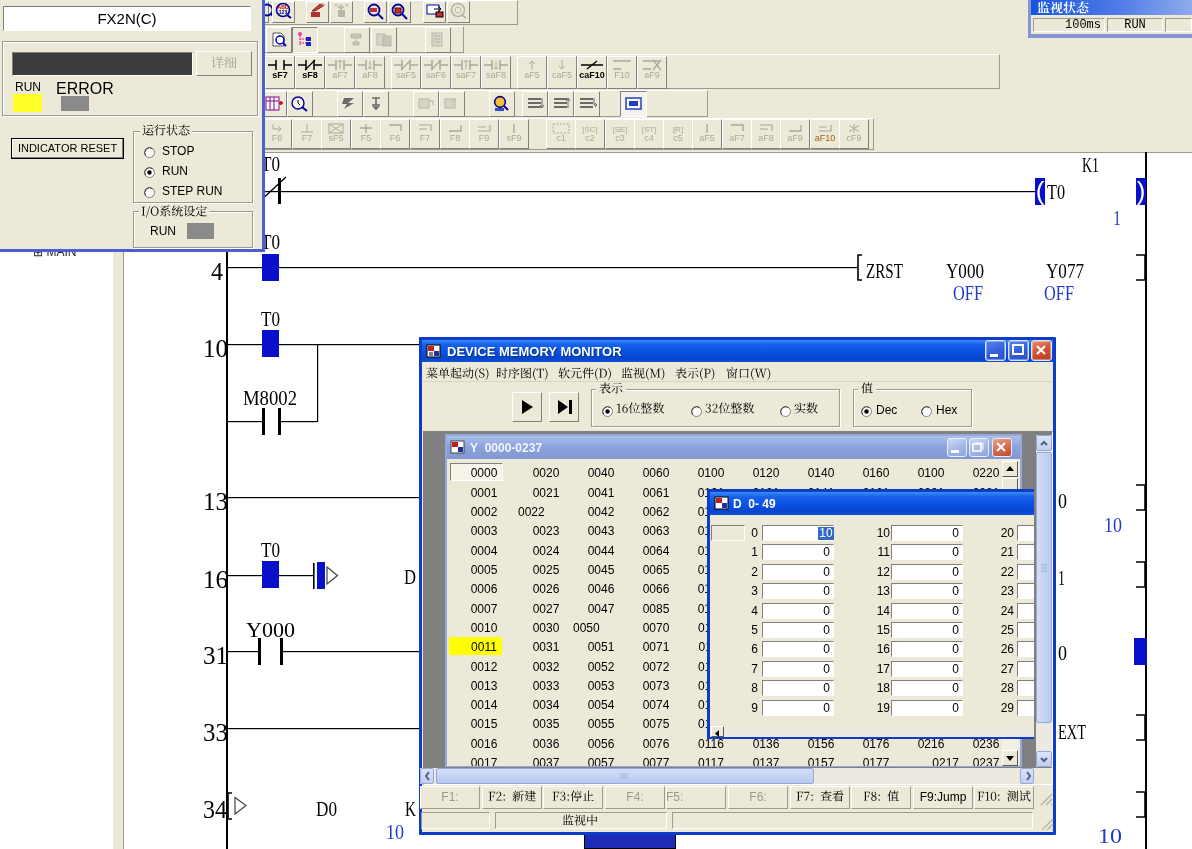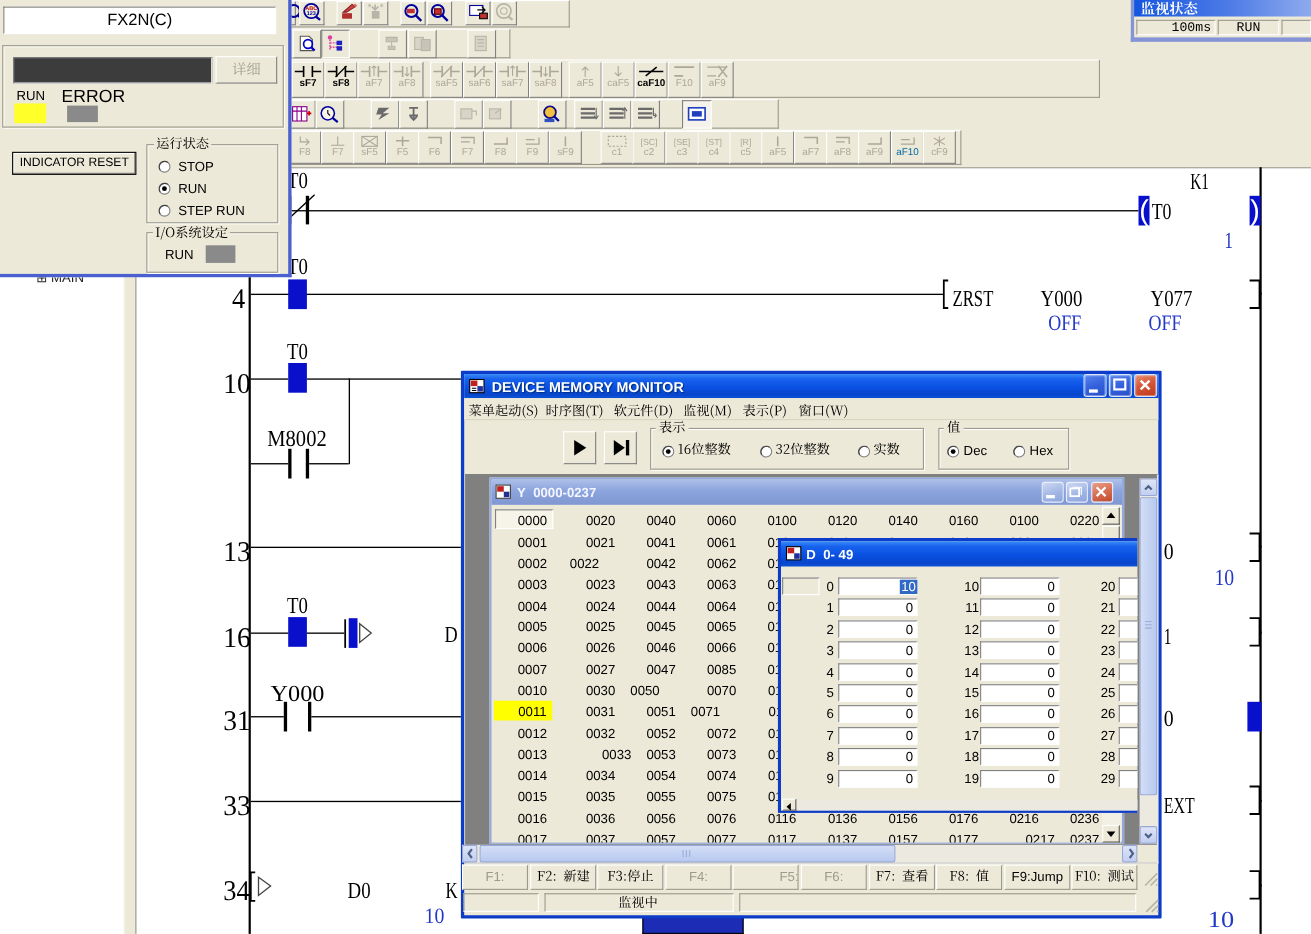--- a/index.html
+++ b/index.html
@@ -457,21 +457,21 @@
   </div>
 <div class="abs" style="left:780px;top:119px;width:30px;height:30px;border:1px solid;border-color:#fff #808080 #808080 #fff;background:#ece9d8;">
     <div style="text-align:center;color:#aca899">
       <svg width="24" height="12" viewBox="0 0 24 12" style="display:block;margin:2px auto 0">
         <path d="M6 9 h12 v-6" stroke="#aca899" stroke-width="1.4" fill="none"></path>
       </svg>
       <div style="font-size:9px;margin-top:-1px">aF9</div>
     </div>
   </div>
 <div class="abs" style="left:810px;top:119px;width:30px;height:30px;border:1px solid;border-color:#fff #808080 #808080 #fff;background:#ece9d8;">
-    <div style="text-align:center;color:#0369a1">
+    <div style="text-align:center;color:#a16207">
       <svg width="24" height="12" viewBox="0 0 24 12" style="display:block;margin:2px auto 0">
         <path d="M6 9 h12 v-6 M6 5 h8" stroke="#aca899" stroke-width="1.2" fill="none"></path>
       </svg>
       <div style="font-size:9px;margin-top:-1px">aF10</div>
     </div>
   </div>
 <div class="abs" style="left:839px;top:119px;width:30px;height:30px;border:1px solid;border-color:#fff #808080 #808080 #fff;background:#ece9d8;">
     <div style="text-align:center;color:#aca899">
       <svg width="24" height="12" viewBox="0 0 24 12" style="display:block;margin:2px auto 0">
         <path d="M12 2 v9 M7 3.5 l10 6 M17 3.5 l-10 6" stroke="#aca899"></path>
@@ -808,39 +808,39 @@
       <div style="position:absolute;left:628px;top:621px;width:56px;text-align:center">0070</div>
       <div style="position:absolute;left:683px;top:621px;width:56px;text-align:center">0110</div>
       <div style="position:absolute;left:738px;top:621px;width:56px;text-align:center">0130</div>
       <div style="position:absolute;left:793px;top:621px;width:56px;text-align:center">0150</div>
       <div style="position:absolute;left:848px;top:621px;width:56px;text-align:center">0170</div>
       <div style="position:absolute;left:903px;top:621px;width:56px;text-align:center">0210</div>
       <div style="position:absolute;left:958px;top:621px;width:56px;text-align:center">0230</div>
       <div style="position:absolute;left:456px;top:640px;width:56px;text-align:center">0011</div>
       <div style="position:absolute;left:518px;top:640px;width:56px;text-align:center">0031</div>
       <div style="position:absolute;left:573px;top:640px;width:56px;text-align:center">0051</div>
-      <div style="position:absolute;left:628px;top:640px;width:56px;">0071</div>
+      <div style="position:absolute;left:628px;top:640px;width:56px;text-align:center">0071</div>
       <div style="position:absolute;left:683px;top:640px;width:56px;text-align:center">0111</div>
       <div style="position:absolute;left:738px;top:640px;width:56px;text-align:center">0131</div>
       <div style="position:absolute;left:793px;top:640px;width:56px;text-align:center">0151</div>
       <div style="position:absolute;left:848px;top:640px;width:56px;text-align:center">0171</div>
       <div style="position:absolute;left:903px;top:640px;width:56px;text-align:center">0211</div>
       <div style="position:absolute;left:958px;top:640px;width:56px;text-align:center">0231</div>
       <div style="position:absolute;left:456px;top:660px;width:56px;text-align:center">0012</div>
       <div style="position:absolute;left:518px;top:660px;width:56px;text-align:center">0032</div>
       <div style="position:absolute;left:573px;top:660px;width:56px;text-align:center">0052</div>
       <div style="position:absolute;left:628px;top:660px;width:56px;text-align:center">0072</div>
       <div style="position:absolute;left:683px;top:660px;width:56px;text-align:center">0112</div>
       <div style="position:absolute;left:738px;top:660px;width:56px;text-align:center">0132</div>
       <div style="position:absolute;left:793px;top:660px;width:56px;text-align:center">0152</div>
       <div style="position:absolute;left:848px;top:660px;width:56px;text-align:center">0172</div>
       <div style="position:absolute;left:903px;top:660px;width:56px;text-align:center">0212</div>
       <div style="position:absolute;left:958px;top:660px;width:56px;text-align:center">0232</div>
       <div style="position:absolute;left:456px;top:679px;width:56px;text-align:center">0013</div>
-      <div style="position:absolute;left:518px;top:679px;width:56px;text-align:right">0033</div>
+      <div style="position:absolute;left:518px;top:679px;width:56px;text-align:center">0033</div>
       <div style="position:absolute;left:573px;top:679px;width:56px;text-align:center">0053</div>
       <div style="position:absolute;left:628px;top:679px;width:56px;text-align:center">0073</div>
       <div style="position:absolute;left:683px;top:679px;width:56px;text-align:center">0113</div>
       <div style="position:absolute;left:738px;top:679px;width:56px;text-align:center">0133</div>
       <div style="position:absolute;left:793px;top:679px;width:56px;text-align:center">0153</div>
       <div style="position:absolute;left:848px;top:679px;width:56px;text-align:center">0173</div>
       <div style="position:absolute;left:903px;top:679px;width:56px;text-align:center">0213</div>
       <div style="position:absolute;left:958px;top:679px;width:56px;text-align:center">0233</div>
       <div style="position:absolute;left:456px;top:698px;width:56px;text-align:center">0014</div>
       <div style="position:absolute;left:518px;top:698px;width:56px;text-align:center">0034</div>
@@ -1029,21 +1029,21 @@
       <path transform="translate(0.00,10.56) scale(0.01200,-0.01200)" d="M551 548H593L587 728H53V698L156 690C157 591 157 491 157 391V337C157 236 157 137 156 39L53 30V0H361V30L247 40C246 137 246 237 246 353H424L438 246H473V491H438L424 386H246C246 495 246 596 247 693H523Z"></path>
       <path transform="translate(7.55,10.56) scale(0.01200,-0.01200)" d="M256 -15C396 -15 493 65 493 188C493 293 434 366 305 384C416 409 472 482 472 567C472 672 398 743 270 743C175 743 86 703 69 604C75 587 90 579 107 579C132 579 147 590 156 624L179 701C204 709 227 712 251 712C338 712 387 657 387 564C387 457 318 399 221 399H181V364H226C346 364 408 301 408 191C408 85 344 16 233 16C205 16 181 21 159 29L135 107C126 144 112 158 88 158C69 158 54 147 47 127C67 34 142 -15 256 -15Z"></path>
       <path transform="translate(14.23,10.56) scale(0.01200,-0.01200)" d="M163 -15C198 -15 225 14 225 46C225 81 198 108 163 108C127 108 102 81 102 46C102 14 127 -15 163 -15ZM163 381C198 381 225 410 225 442C225 477 198 504 163 504C127 504 102 477 102 442C102 410 127 381 163 381Z"></path>
       <path transform="translate(18.16,10.56) scale(0.01200,-0.01200)" d="M565 847 554 839C583 814 609 769 612 731C672 684 732 807 565 847ZM871 773 822 714H322L330 684H931C945 684 954 689 957 700C924 731 871 773 871 773ZM260 559 225 573C261 639 293 710 320 785C342 784 354 793 358 804L255 837C205 648 117 459 32 339L47 330C89 370 128 419 165 474V-77H177C202 -77 229 -61 230 -55V541C247 543 257 550 260 559ZM787 589V485H470V589ZM470 434V455H787V427H797C819 427 851 443 852 449V580C869 583 884 591 890 598L813 656L778 619H475L405 650V414H415C441 414 470 428 470 434ZM820 299 777 251H359L367 221H599V19C599 6 594 1 576 1C554 1 446 9 446 9V-6C494 -13 521 -21 536 -32C549 -43 556 -60 558 -80C650 -72 664 -35 664 18V221H875C889 221 899 226 902 237C869 265 820 299 820 299ZM363 426H346C349 384 325 335 300 317C280 305 268 284 278 264C289 243 323 246 342 261C359 277 372 305 374 345H870L850 279L864 273C886 288 921 317 941 335C960 336 971 338 979 344L907 414L867 374H373C372 390 368 407 363 426Z"></path>
       <path transform="translate(30.16,10.56) scale(0.01200,-0.01200)" d="M41 -7 50 -36H932C947 -36 957 -31 960 -20C923 13 864 57 864 57L812 -7H555V427H868C882 427 893 432 896 442C859 475 801 520 801 520L749 456H555V783C580 787 588 797 591 811L488 823V-7H281V555C306 559 315 568 317 583L213 594V-7Z"></path>
     </svg>
   </div>
 <div class="abs" style="left:605px;top:786px;width:60px;height:23px;background:#ece9d8;border:1px solid;border-color:#fff #9c9a8c #9c9a8c #fff;z-index:6"></div>
 <div class="abs" style="left:605px;top:790px;width:60px;text-align:center;font-size:12px;color:#9c9a8c;z-index:6">F4:</div>
 <div class="abs" style="left:666px;top:786px;width:60px;height:23px;background:#ece9d8;border:1px solid;border-color:#fff #9c9a8c #9c9a8c #fff;z-index:6"></div>
-<div class="abs" style="left:666px;top:790px;width:60px;text-align:right;font-size:12px;color:#9c9a8c;z-index:6">F5:</div>
+<div class="abs" style="left:666px;top:790px;width:60px;text-align:left;font-size:12px;color:#9c9a8c;z-index:6">F5:</div>
 <div class="abs" style="left:728px;top:786px;width:60px;height:23px;background:#ece9d8;border:1px solid;border-color:#fff #9c9a8c #9c9a8c #fff;z-index:6"></div>
 <div class="abs" style="left:728px;top:790px;width:60px;text-align:center;font-size:12px;color:#9c9a8c;z-index:6">F6:</div>
 <div class="abs" style="left:790px;top:786px;width:60px;height:23px;background:#ece9d8;border:1px solid;border-color:#fff #9c9a8c #9c9a8c #fff;z-index:6"></div>
 <div class="abs" style="left:796px;top:790px;z-index:6">
     <svg width="48" height="14" viewBox="0 0 48 14" style="display:block;overflow:visible" fill="#000">
       <path transform="translate(0.00,10.56) scale(0.01200,-0.01200)" d="M551 548H593L587 728H53V698L156 690C157 591 157 491 157 391V337C157 236 157 137 156 39L53 30V0H361V30L247 40C246 137 246 237 246 353H424L438 246H473V491H438L424 386H246C246 495 246 596 247 693H523Z"></path>
       <path transform="translate(7.55,10.56) scale(0.01200,-0.01200)" d="M154 0H227L488 683V728H55V658H442L146 7Z"></path>
       <path transform="translate(14.14,10.56) scale(0.01200,-0.01200)" d="M163 -15C198 -15 225 14 225 46C225 81 198 108 163 108C127 108 102 81 102 46C102 14 127 -15 163 -15ZM163 381C198 381 225 410 225 442C225 477 198 504 163 504C127 504 102 477 102 442C102 410 127 381 163 381Z"></path>
       <path transform="translate(24.06,10.56) scale(0.01200,-0.01200)" d="M872 48 824 -10H41L49 -40H934C949 -40 958 -35 960 -24C927 7 872 48 872 48ZM698 355V252H300V355ZM300 46V86H698V35H708C730 35 762 52 763 59V346C780 349 795 356 801 363L724 423L688 384H305L235 417V25H246C272 25 300 40 300 46ZM300 116V222H698V116ZM856 746 808 685H530V797C555 800 565 810 567 824L465 835V685H58L67 655H398C314 546 185 441 41 370L50 354C218 416 366 511 465 628V418H477C502 418 530 431 530 440V655H540C617 529 763 425 901 365C910 395 930 415 958 418L960 429C821 470 656 554 568 655H920C934 655 943 660 946 671C912 703 856 746 856 746Z"></path>
       <path transform="translate(36.06,10.56) scale(0.01200,-0.01200)" d="M801 837C643 791 342 745 95 733L98 712C206 712 319 717 427 725C418 692 408 659 396 627H124L132 598H385C371 565 356 532 339 501H47L56 473H323C254 354 160 250 38 171L51 157C142 206 219 264 283 331V-77H294C325 -77 346 -60 346 -55V-12H754V-77H764C786 -77 819 -61 820 -55V346C836 350 851 358 857 365L781 424L745 385H359L338 394C358 419 377 446 394 473H930C944 473 954 478 956 489C922 519 868 561 868 561L821 501H410C428 532 444 565 458 598H857C871 598 880 603 883 614C849 645 795 686 795 686L747 627H470C483 661 494 696 503 732C621 743 730 757 818 773C842 762 861 762 870 770ZM346 236H754V142H346ZM346 265V356H754V265ZM346 112H754V18H346Z"></path>

